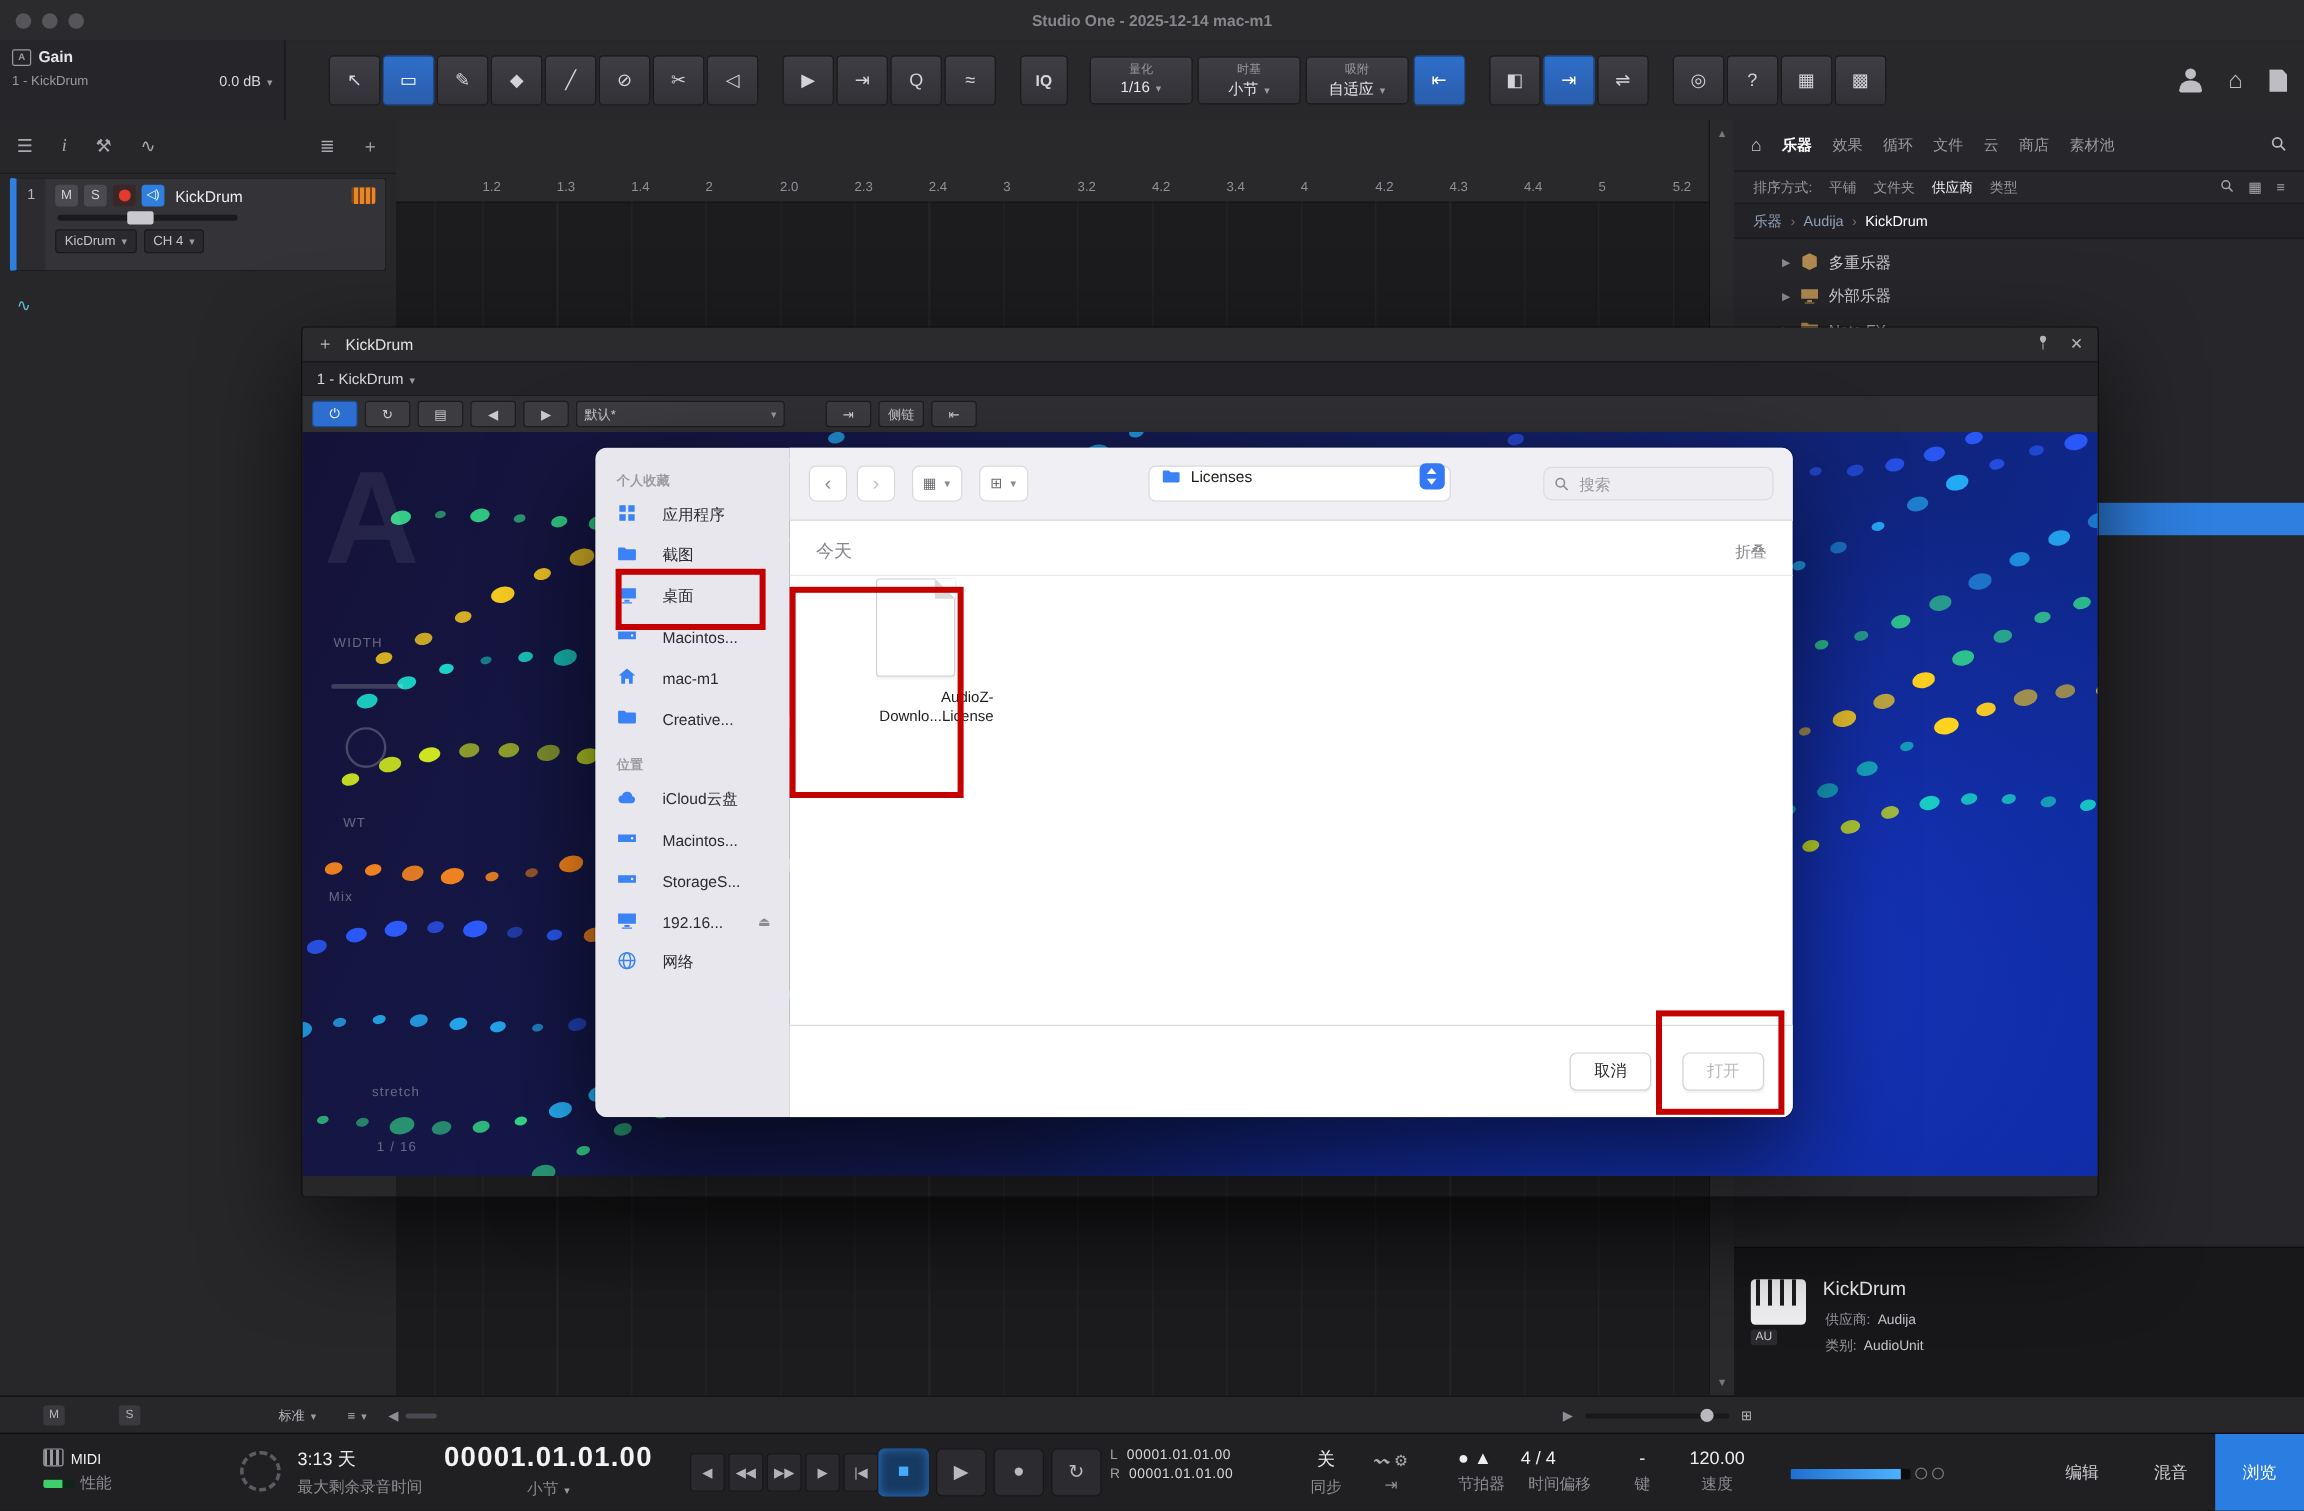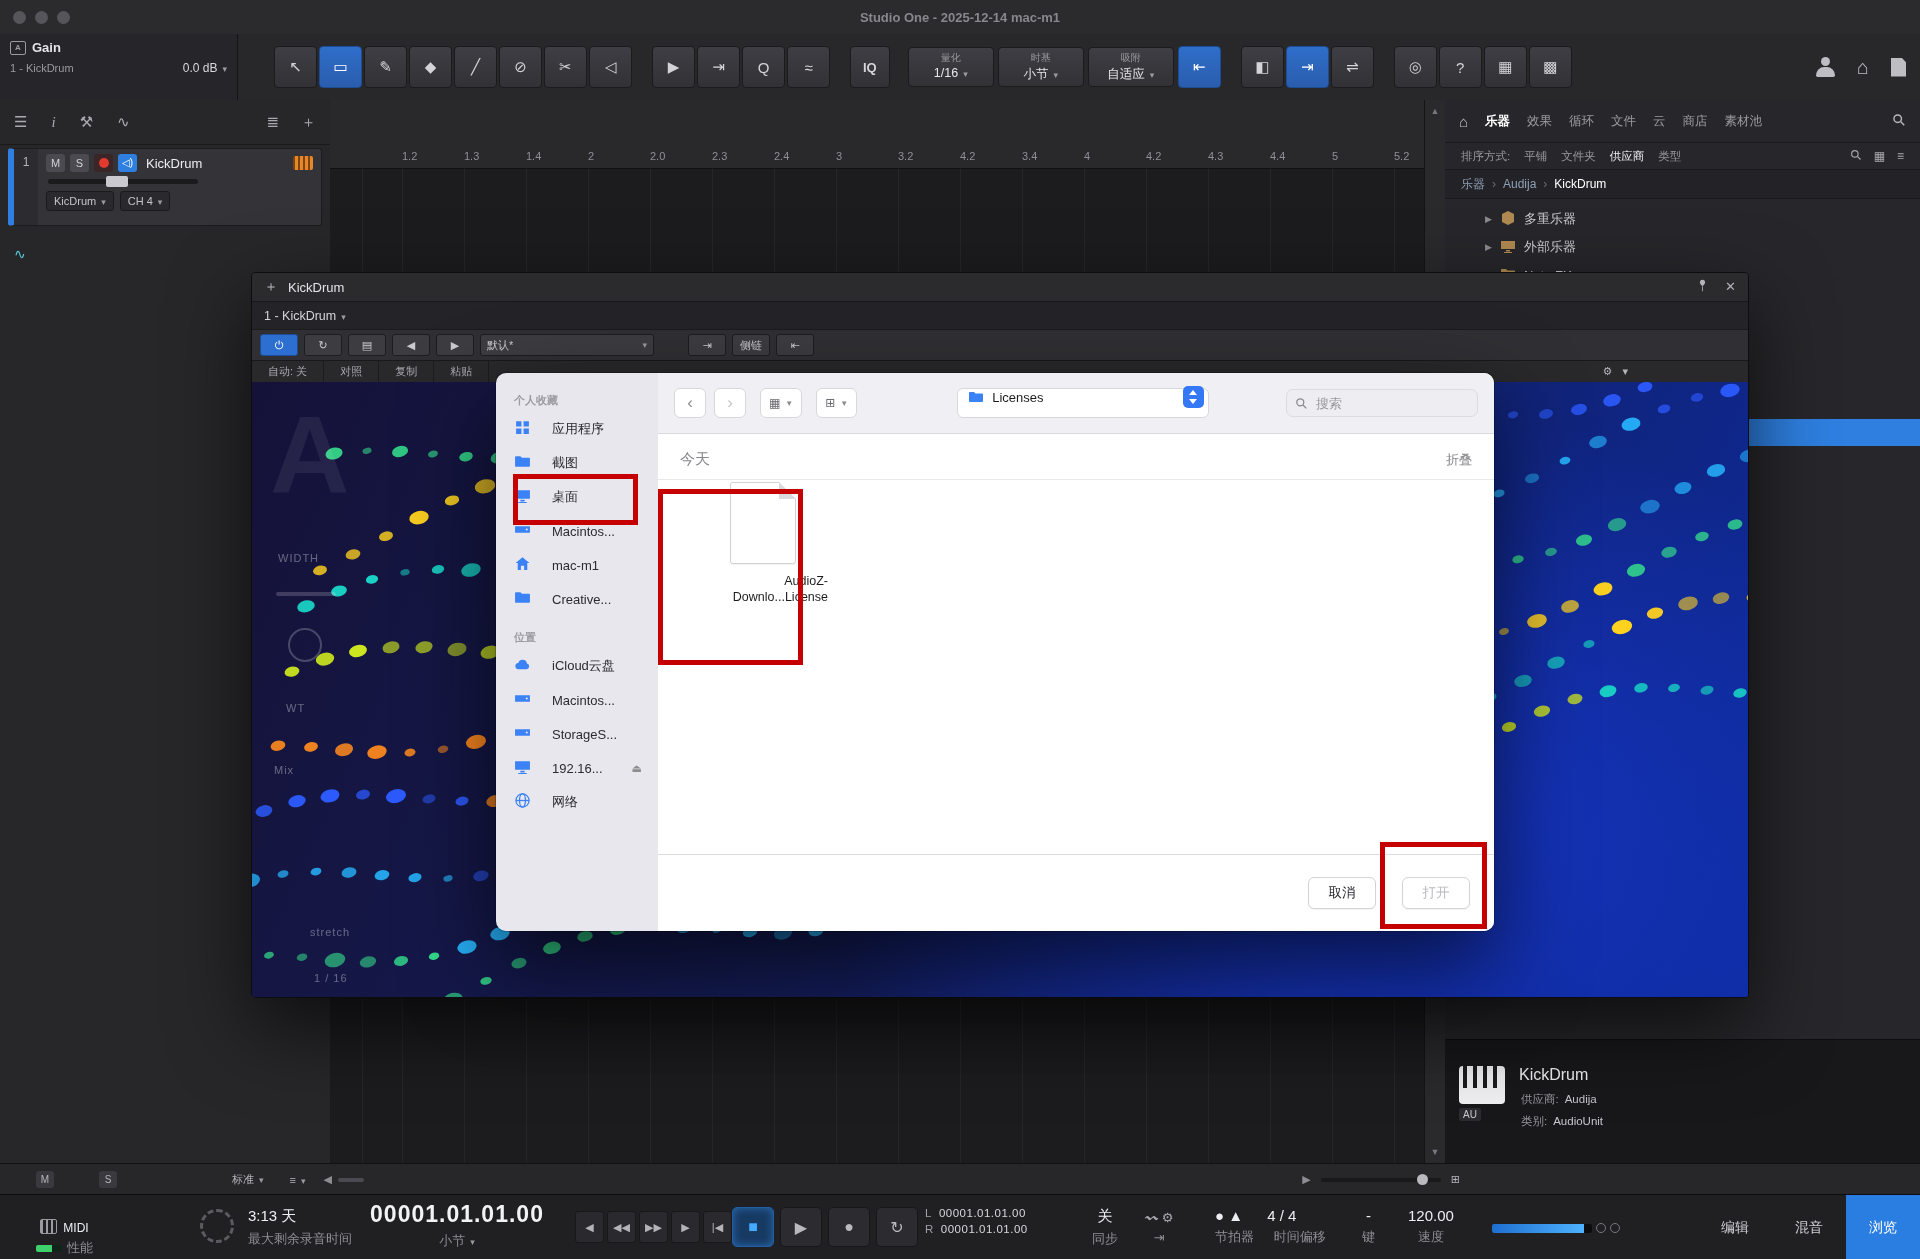--- a/index.html
+++ b/index.html
@@ -498,21 +498,21 @@
     <div class="ms-right">
       <span style="color:#8d8d93;">▶</span>
       <span class="zoom-groove">
           <span class="zoom-thumb"></span>
         </span>
       <span>⊞</span>
     </div>
   </div>
 
   <div class="transport">
-    <div class="tp" style="left:36px;top:24px;text-align:center;">
+    <div class="tp" style="left:36px;top:12px;">
       <div class="big" style="font-size:12px;"><span class="midiic"></span><span>MIDI</span></div>
       <div class="sml"><span class="perfbar"><i></i></span><span>性能</span></div>
     </div>
     <div class="tp ring" style="left:200px;top:14px;"></div>
     <div class="tp" style="left:248px;top:12px;">
       <div class="big">3:13 天</div>
       <div class="sml">最大剩余录音时间</div>
     </div>
     <div class="tp" style="left:352px;top:6px;width:210px;text-align:center;">
       <div class="maintime">00001.01.01.00</div>
@@ -591,30 +591,20 @@
       <span class="pw-btn blue">⏻</span>
       <span class="pw-btn">↻</span>
       <span class="pw-btn">▤</span>
       <span class="pw-btn">◀</span>
       <span class="pw-btn">▶</span>
       <span class="pw-btn pw-preset chev">默认*</span>
       <span style="width:22px;"></span>
       <span class="pw-btn">⇥</span>
       <span class="pw-btn">侧链</span>
       <span class="pw-btn">⇤</span>
-    </div>
-    <div class="pw-strip">
-      <span class="cell">自动: 关</span>
-      <span class="cell">对照</span>
-      <span class="cell">复制</span>
-      <span class="cell">粘贴</span>
-      <span class="gear">
-          <span>⚙</span>
-          <span>▾</span>
-        </span>
     </div>
     <div class="art">
       <svg id="artwork-dots" width="1498" height="620">
           <ellipse cx="201.0" cy="617.6" rx="10.0" ry="6.7" fill="#35e08c" opacity="0.64" transform="rotate(-14 201.0 617.6)"></ellipse>
           <ellipse cx="234.0" cy="598.9" rx="5.8" ry="3.8" fill="#35e08c" opacity="0.86" transform="rotate(-14 234.0 598.9)"></ellipse>
           <ellipse cx="267.0" cy="581.1" rx="7.7" ry="5.1" fill="#35e08c" opacity="0.66" transform="rotate(-14 267.0 581.1)"></ellipse>
           <ellipse cx="300.0" cy="565.8" rx="9.0" ry="6.0" fill="#35e08c" opacity="0.88" transform="rotate(-14 300.0 565.8)"></ellipse>
           <ellipse cx="333.0" cy="554.3" rx="7.8" ry="5.2" fill="#35e08c" opacity="0.84" transform="rotate(-14 333.0 554.3)"></ellipse>
           <ellipse cx="366.0" cy="547.2" rx="8.3" ry="5.5" fill="#35e08c" opacity="0.91" transform="rotate(-14 366.0 547.2)"></ellipse>
           <ellipse cx="399.0" cy="544.4" rx="6.0" ry="4.0" fill="#35e08c" opacity="0.69" transform="rotate(-14 399.0 544.4)"></ellipse>

